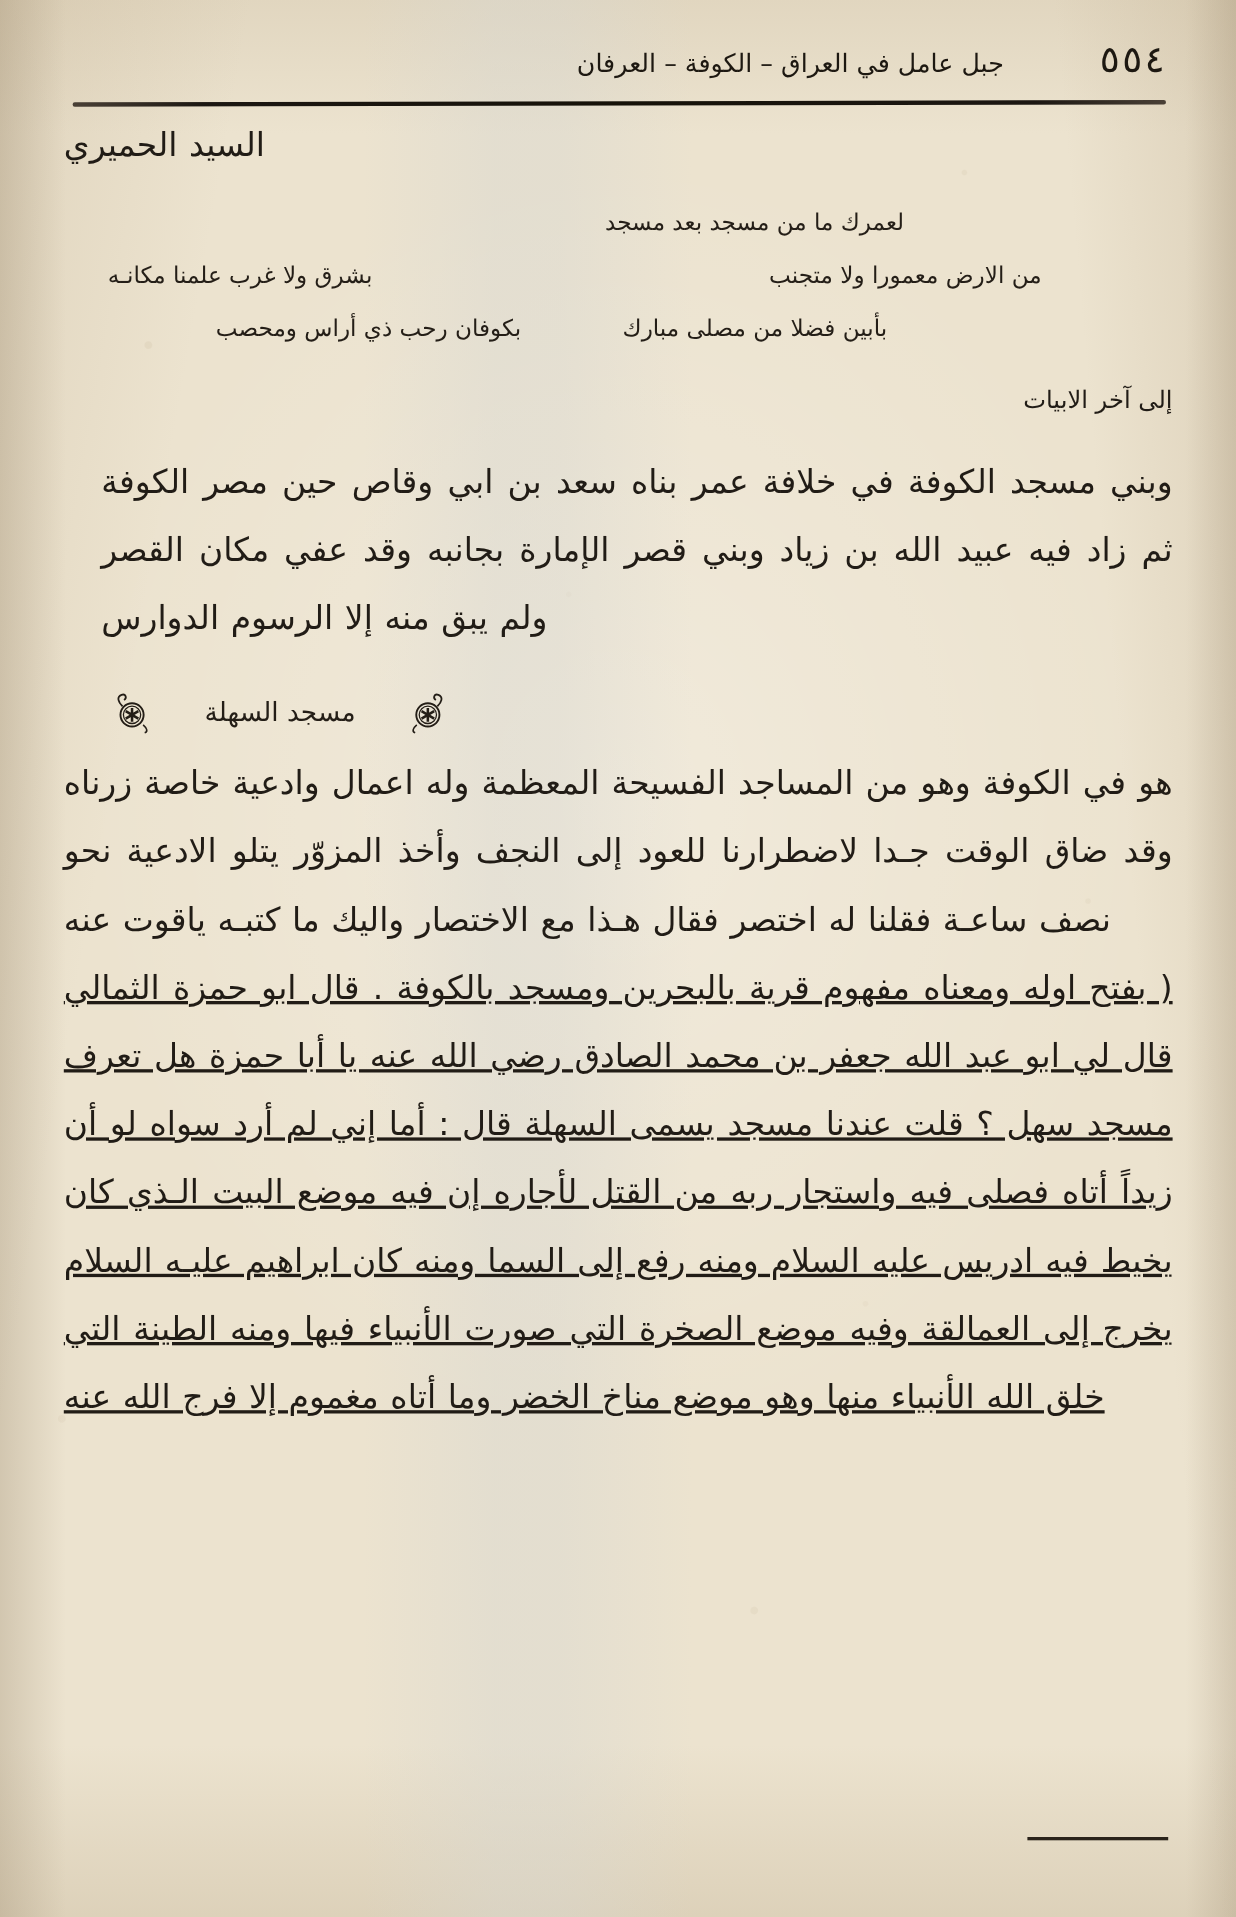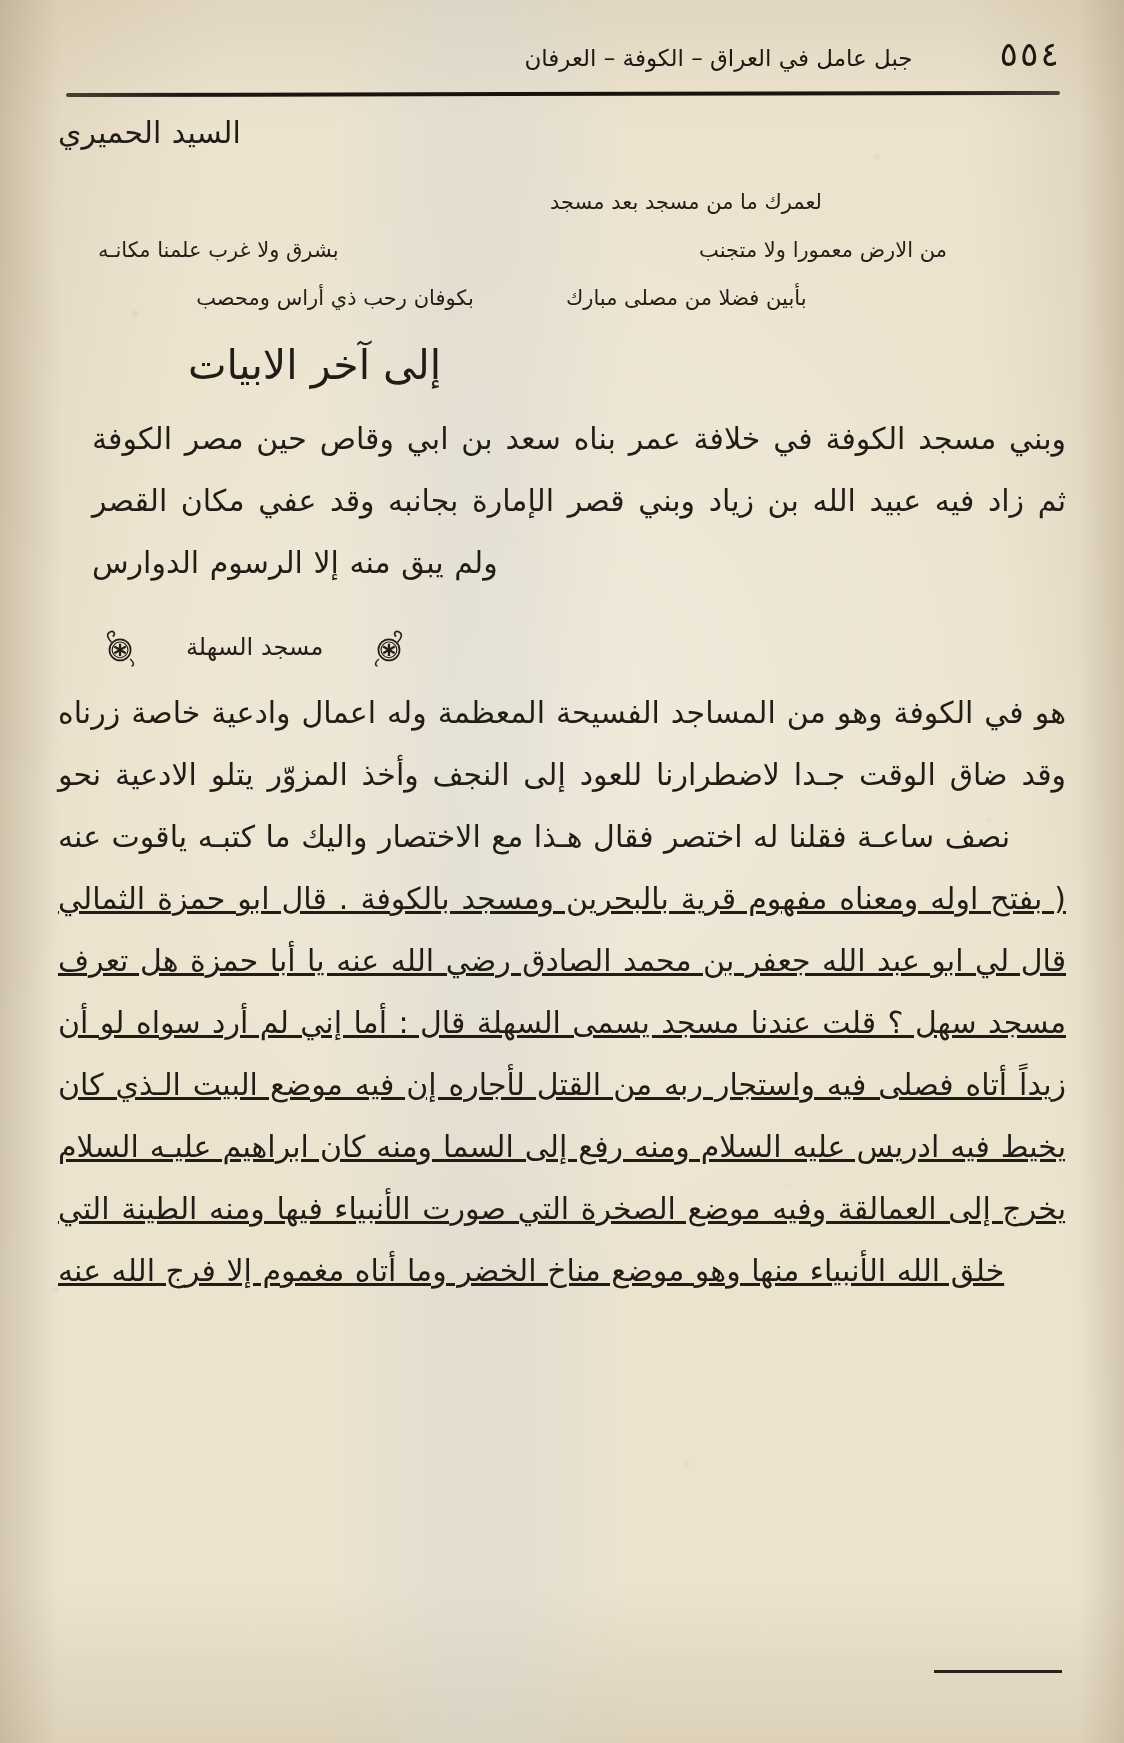--- a/index.html
+++ b/index.html
@@ -128,23 +128,23 @@
     color: #241e17;
   }
   .hemistich {
     width: 50%;
     white-space: nowrap;
   }
   .hemistich.sadr { text-align: left; padding-right: 26px; }
   .hemistich.ajuz { text-align: center; padding-left: 6px; }
 
   .closing-line {
-    font-size: 41px;
+    font-size: 22px;
     line-height: 58px;
-    text-align: left;
+    text-align: right;
     margin: 14px 0 6px 0;
     padding-left: 130px;
   }
 
   
   .section-heading {
     display: flex;
     align-items: center;
     justify-content: flex-end;
     gap: 42px;

